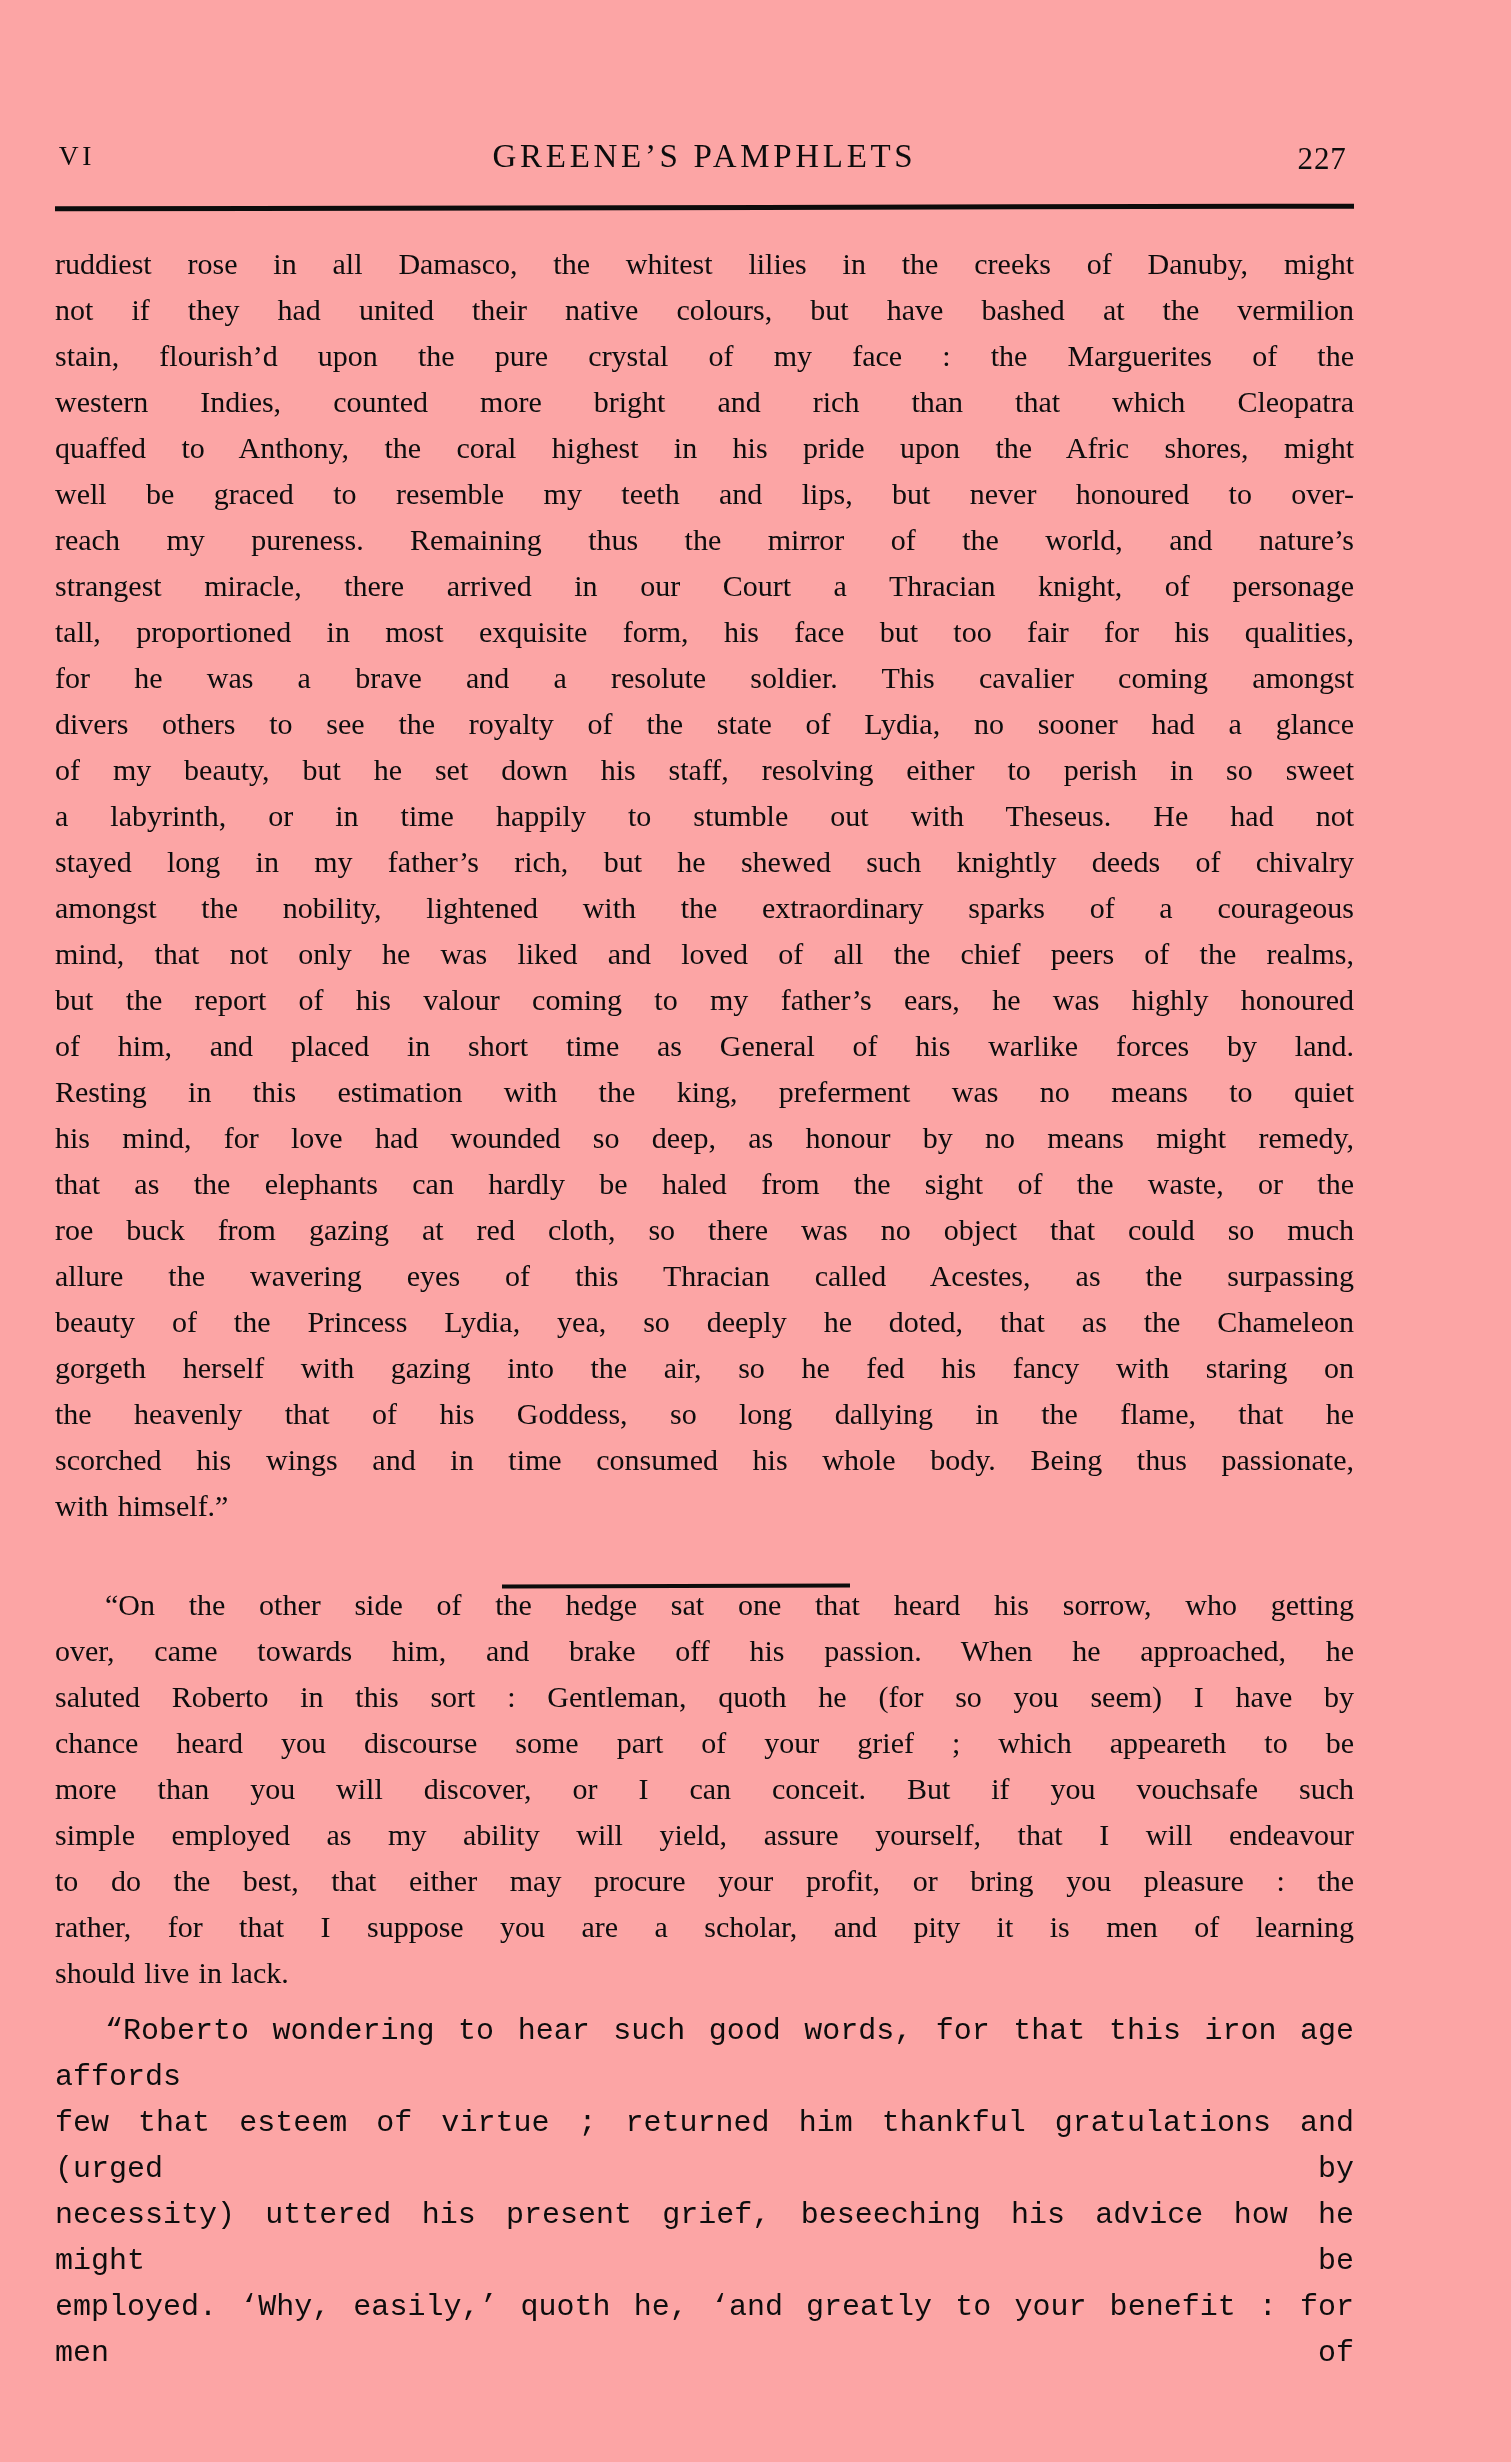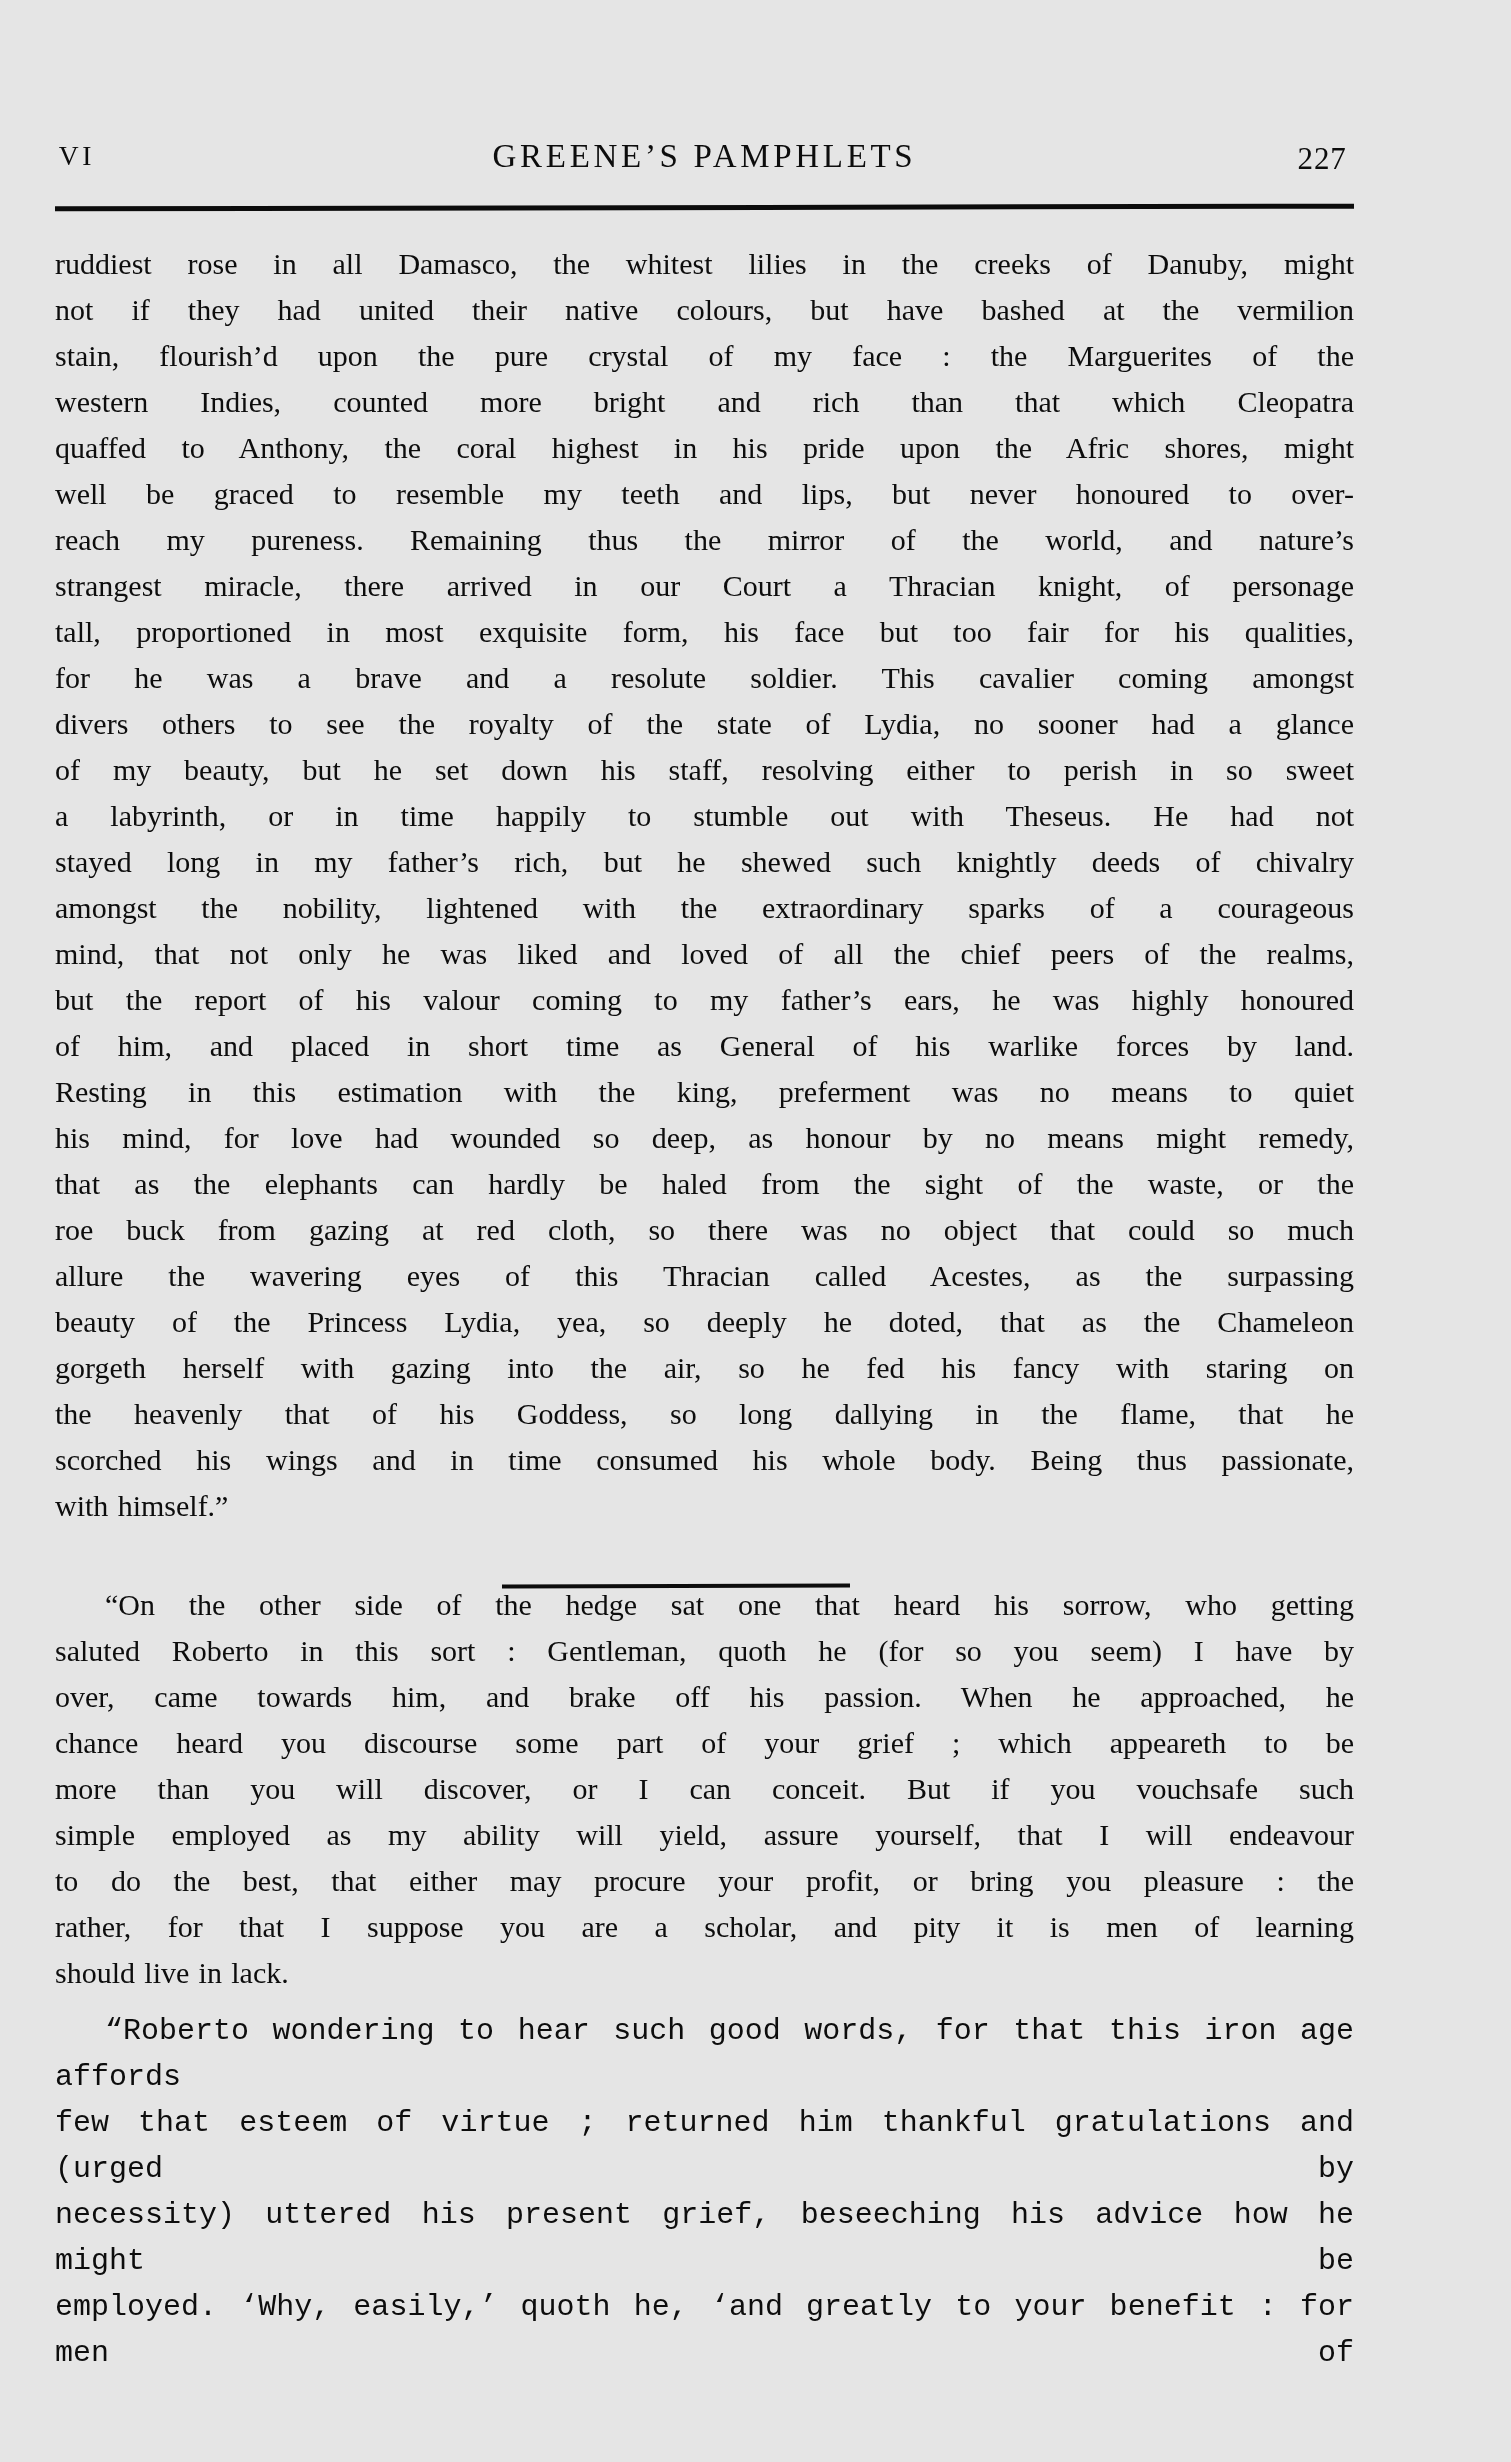--- a/index.html
+++ b/index.html
@@ -4,21 +4,21 @@
 <style>
   html, body {
     margin: 0;
     padding: 0;
     background: #ffffff;
   }
   .page {
     position: relative;
     width: 1512px;
     height: 2462px;
-    background: #e5e5e5;
+    background: #fca5a5;
     color: #0d0d0d;
     font-family: "Liberation Serif", serif;
     overflow: hidden;
   }
   .content {
     position: absolute;
     left: 55px;
     top: 137px;
     width: 1299px;
   }
@@ -128,22 +128,22 @@
           <div class="line">allure the wavering eyes of this Thracian called Acestes, as the surpassing</div>
           <div class="line">beauty of the Princess Lydia, yea, so deeply he doted, that as the Chameleon</div>
           <div class="line">gorgeth herself with gazing into the air, so he fed his fancy with staring on</div>
           <div class="line">the heavenly that of his Goddess, so long dallying in the flame, that he</div>
           <div class="line">scorched his wings and in time consumed his whole body. Being thus passionate,</div>
           <div class="line">with himself.”</div>
         </div>
 
       <div class="para para-2 indented soft-end">
           <div class="line">“On the other side of the hedge sat one that heard his sorrow, who getting</div>
+          <div class="line">over, came towards him, and brake off his passion. When he approached, he</div>
           <div class="line">saluted Roberto in this sort : Gentleman, quoth he (for so you seem) I have by</div>
-          <div class="line">over, came towards him, and brake off his passion. When he approached, he</div>
           <div class="line">chance heard you discourse some part of your grief ; which appeareth to be</div>
           <div class="line">more than you will discover, or I can conceit. But if you vouchsafe such</div>
           <div class="line">simple employed as my ability will yield, assure yourself, that I will endeavour</div>
           <div class="line">to do the best, that either may procure your profit, or bring you pleasure : the</div>
           <div class="line">rather, for that I suppose you are a scholar, and pity it is men of learning</div>
           <div class="line">should live in lack.</div>
         </div>
 
       <div class="para para-3 indented">
           <div class="line">“Roberto wondering to hear such good words, for that this iron age affords</div>

